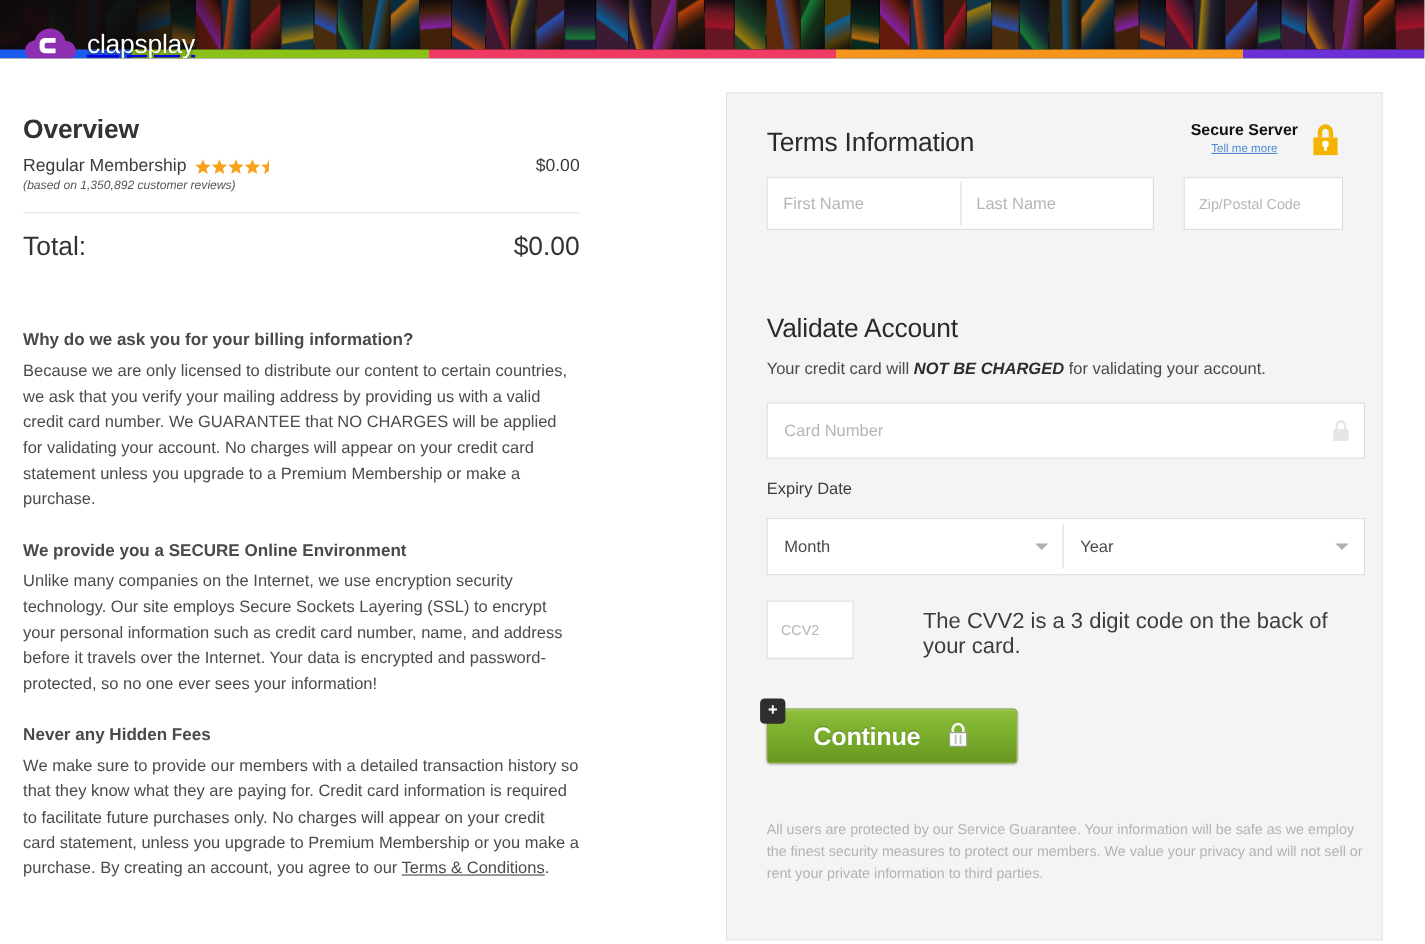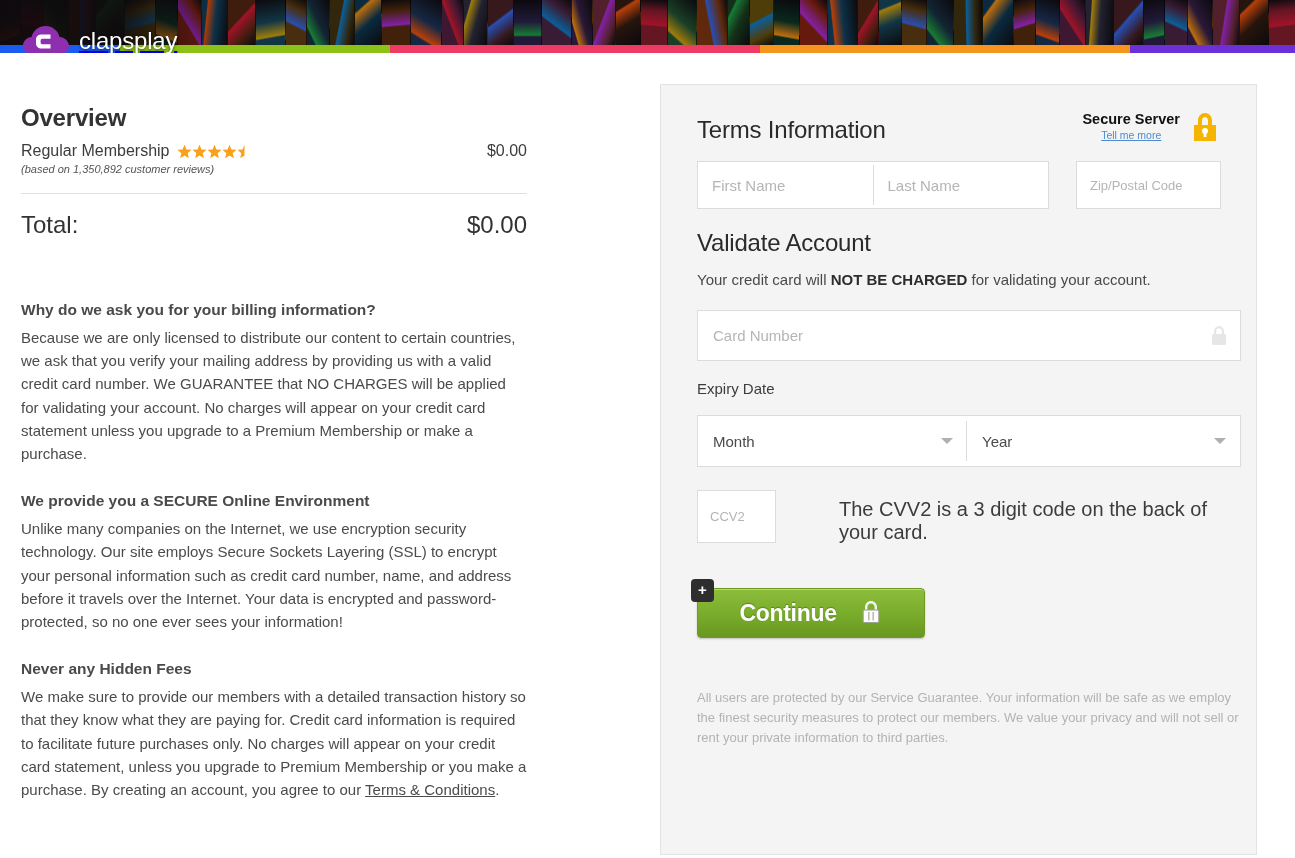--- a/index.html
+++ b/index.html
@@ -233,29 +233,29 @@
     font-size: 13px;
     color: #444444;
     outline: none;
   }
   input::placeholder { color: #b5b5b5; opacity: 1; }
 
   .validate-title {
     font-size: 24px;
     font-weight: 400;
     color: #2a2a2a;
-    margin: 20px 0 0 0;
+    margin: 76px 0 0 0;
     letter-spacing: -0.2px;
   }
   .validate-sub {
     font-size: 15px;
     color: #4a4a4a;
     margin: 14px 0 0 0;
   }
-  .validate-sub b { font-weight: 700; color: #2d2d2d; }
+  .validate-sub b { font-weight: 700; color: #2d2d2d; font-style: italic; }
 
   .card-field-wrap {
     position: relative;
     margin-top: 22px;
     width: 544px;
     height: 51px;
   }
   .card-field {
     width: 100%; height: 100%;
     background: #ffffff;

